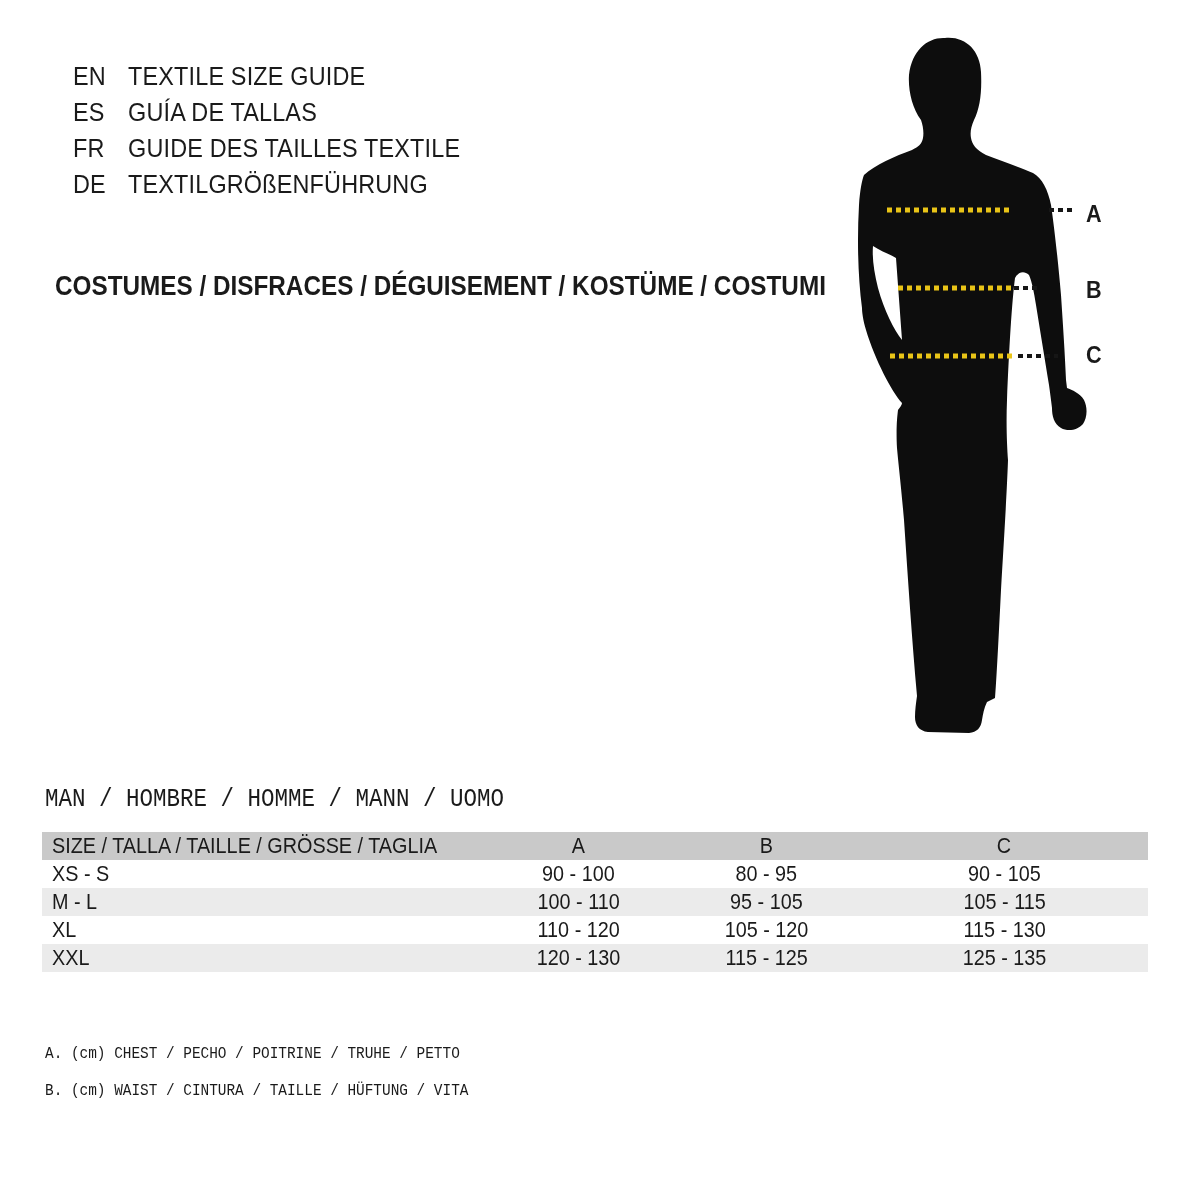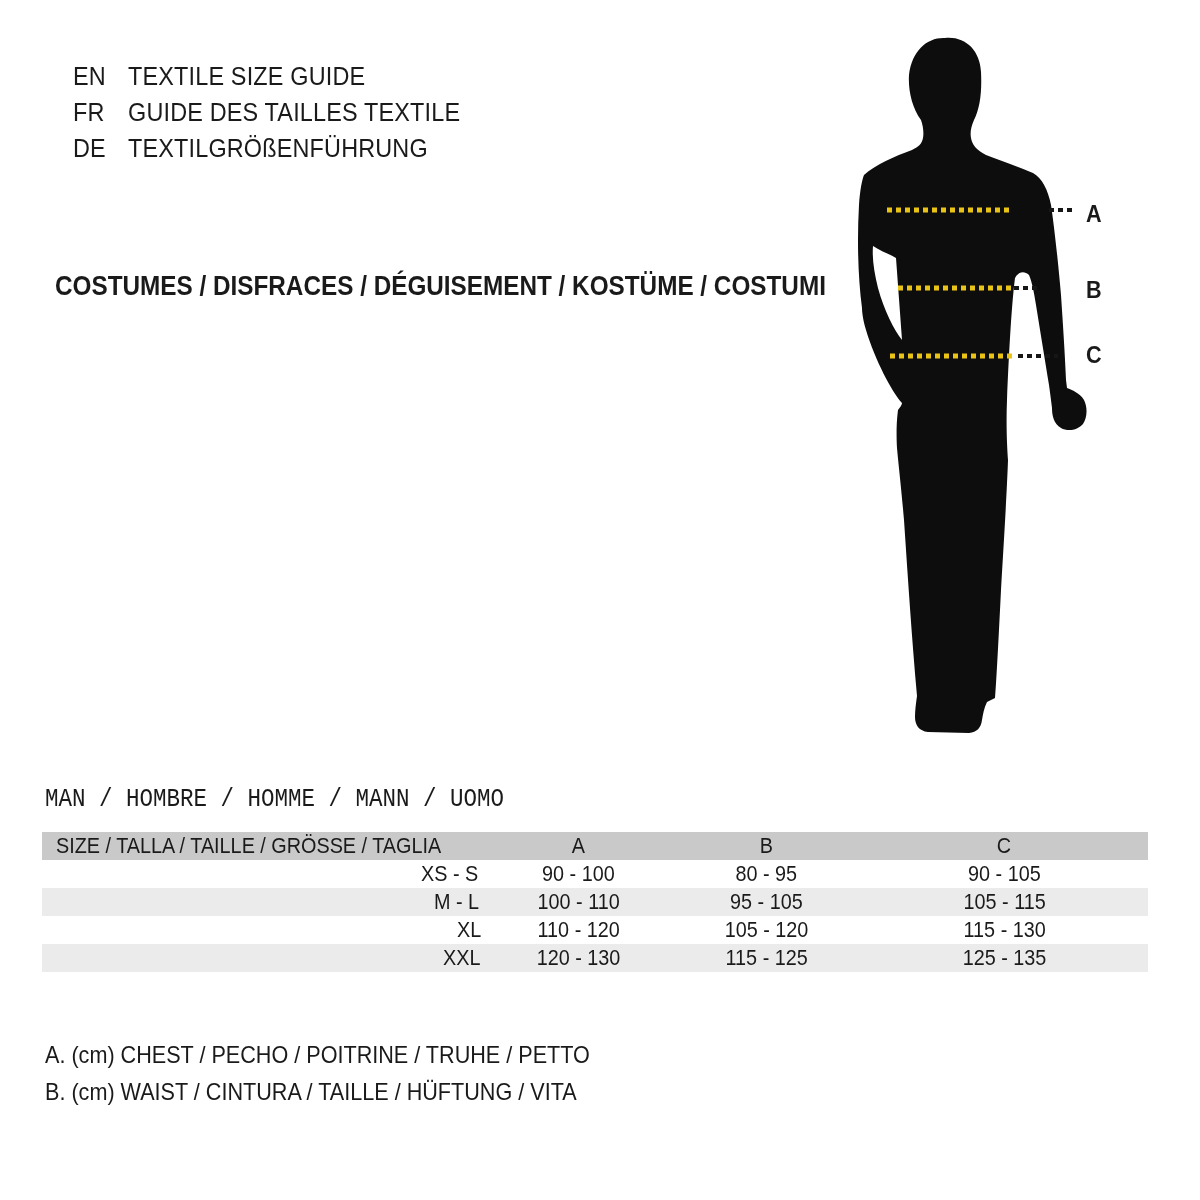--- a/index.html
+++ b/index.html
@@ -26,39 +26,42 @@
   .measure-label.a { top:201px; }
   .measure-label.b { top:277px; }
   .measure-label.c { top:342px; }
 
   
   .section-title { position:absolute; left:45px; top:785px; font-size:25px; line-height:30px;font-family:Liberation Mono, monospace; }
 
   
   .size-table { position:absolute; left:42px; top:832px; width:1106px; border-collapse:collapse; }
   .size-table td { height:28px; font-size:22px; line-height:28px; vertical-align:middle; }
-  .size-table .col-size { width:40%; text-align:right; padding-left:10px; }
+  .size-table .col-size { width:40%; text-align:left; padding-left:10px; }
   .size-table .col-a { width:17%; text-align:center; }
   .size-table .col-b { width:17%; text-align:center; }
   .size-table .col-c { width:26%; text-align:center; }
   .size-table tr.head td { background:#c9c9c9; }
   .size-table tr.alt  td { background:#ebebeb;margin-top:37px; }
 
   
   .legend { position:absolute; left:45px; top:1036px; }
-  .legend-line { height:37px; line-height:37px; font-size:24px; }
+  .legend-line { height:37px; line-height:37px; font-size:16px;font-family:Liberation Mono, monospace; }
 </style>
 </head>
 <body>
 
 <div class="canvas">
 
   <div class="lang-block">
     <div class="lang-row">
       <span class="lang-code"><span class="cond">EN</span></span><span class="cond">TEXTILE SIZE GUIDE</span>
+    </div>
+    <div class="lang-row">
+      <span class="lang-code"><span class="cond">ES</span></span><span class="cond">GUÍA DE TALLAS</span>
     </div>
     <div class="lang-row">
       <span class="lang-code"><span class="cond">FR</span></span><span class="cond">GUIDE DES TAILLES TEXTILE</span>
     </div>
     <div class="lang-row">
       <span class="lang-code"><span class="cond">DE</span></span><span class="cond">TEXTILGRÖßENFÜHRUNG</span>
     </div>
   </div>
 
   <div class="category">

